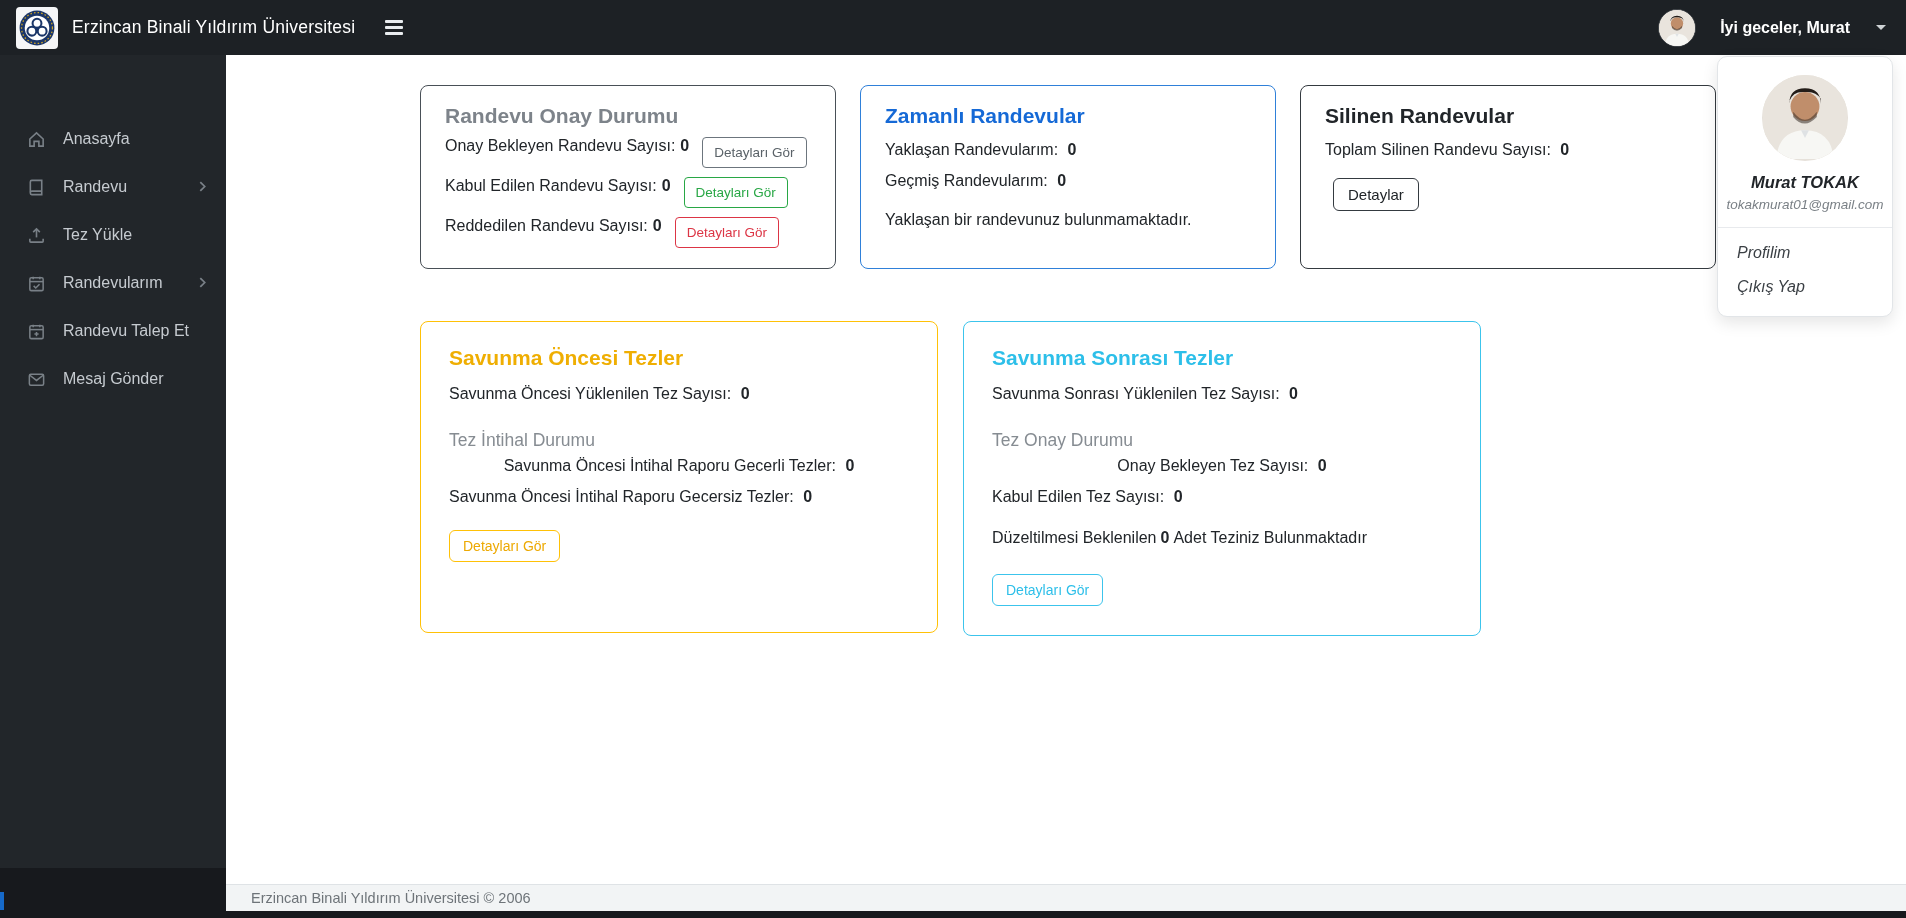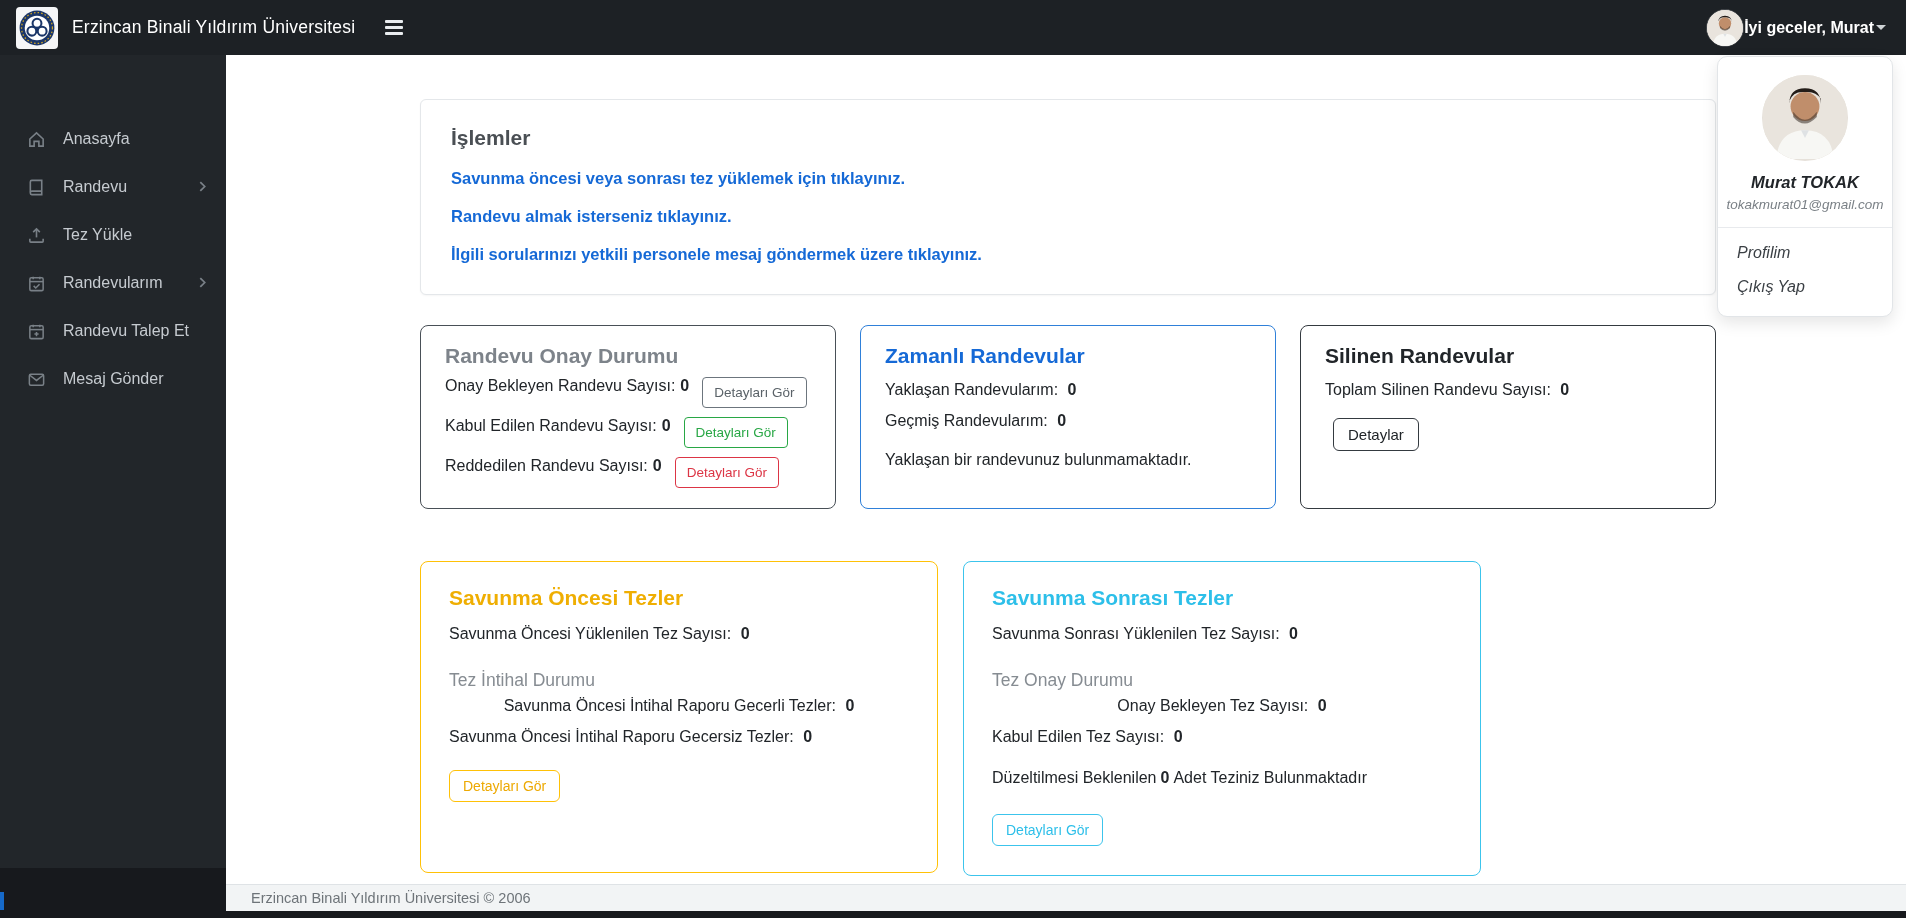--- a/index.html
+++ b/index.html
@@ -17,21 +17,21 @@
     position: absolute; top:0; left:0; width:1906px; height:55px;
     background:#1d2125; display:flex; align-items:center; z-index:30;
   }
   .logo-box {
     width:42px; height:42px; background:#f5f6f7; border-radius:4px;
     margin-left:16px; display:flex; align-items:center; justify-content:center;
   }
   .brand { color:#ffffff; font-size:17.5px; margin-left:14px; letter-spacing:.2px; }
   .hamburger { margin-left:30px; display:flex; flex-direction:column; gap:3.5px; cursor:pointer; }
   .hamburger span { display:block; width:18px; height:2.4px; background:#e9ecef; border-radius:1px; }
-  .nav-right { margin-left:auto; margin-right:20px; display:flex; align-items:center; gap:0; cursor:pointer; }
+  .nav-right { margin-left:auto; margin-right:20px; display:flex; align-items:center; gap:24px; cursor:pointer; }
   .avatar-sm { width:38px; height:38px; border-radius:50%; overflow:hidden; background:#e6e1da; border:1px solid #3a3f44; }
   .greeting { color:#ffffff; font-weight:bold; font-size:16px; }
   .caret-down {
     width:0; height:0; border-left:5px solid transparent; border-right:5px solid transparent;
     border-top:5px solid #cfd3d6; margin-left:2px;
   }
 
   
   .sidebar {
     position: absolute; top:55px; left:0; width:226px; height:863px;
@@ -236,26 +236,20 @@
     </div>
 
   </nav>
   <div class="sidebar-dark-bottom"></div>
   <div class="scroll-accent"></div>
 </aside>
 
 <main class="main">
   <div class="container">
 
-    <section class="panel">
-      <div class="panel-title">İşlemler</div>
-      <a class="panel-link">Savunma öncesi veya sonrası tez yüklemek için tıklayınız.</a>
-      <a class="panel-link">Randevu almak isterseniz tıklayınız.</a>
-      <a class="panel-link">İlgili sorularınızı yetkili personele mesaj göndermek üzere tıklayınız.</a>
-    </section>
 
     <div class="cards-row">
 
       <section class="card card-border-dark1">
         <div class="card-title-gray">Randevu Onay Durumu</div>
         <div class="stat-row">
           <span>Onay Bekleyen Randevu Sayısı:</span>
           <b>0</b>
           <button class="btn btn-sm btn-outline-secondary">Detayları Gör</button>
         </div>

